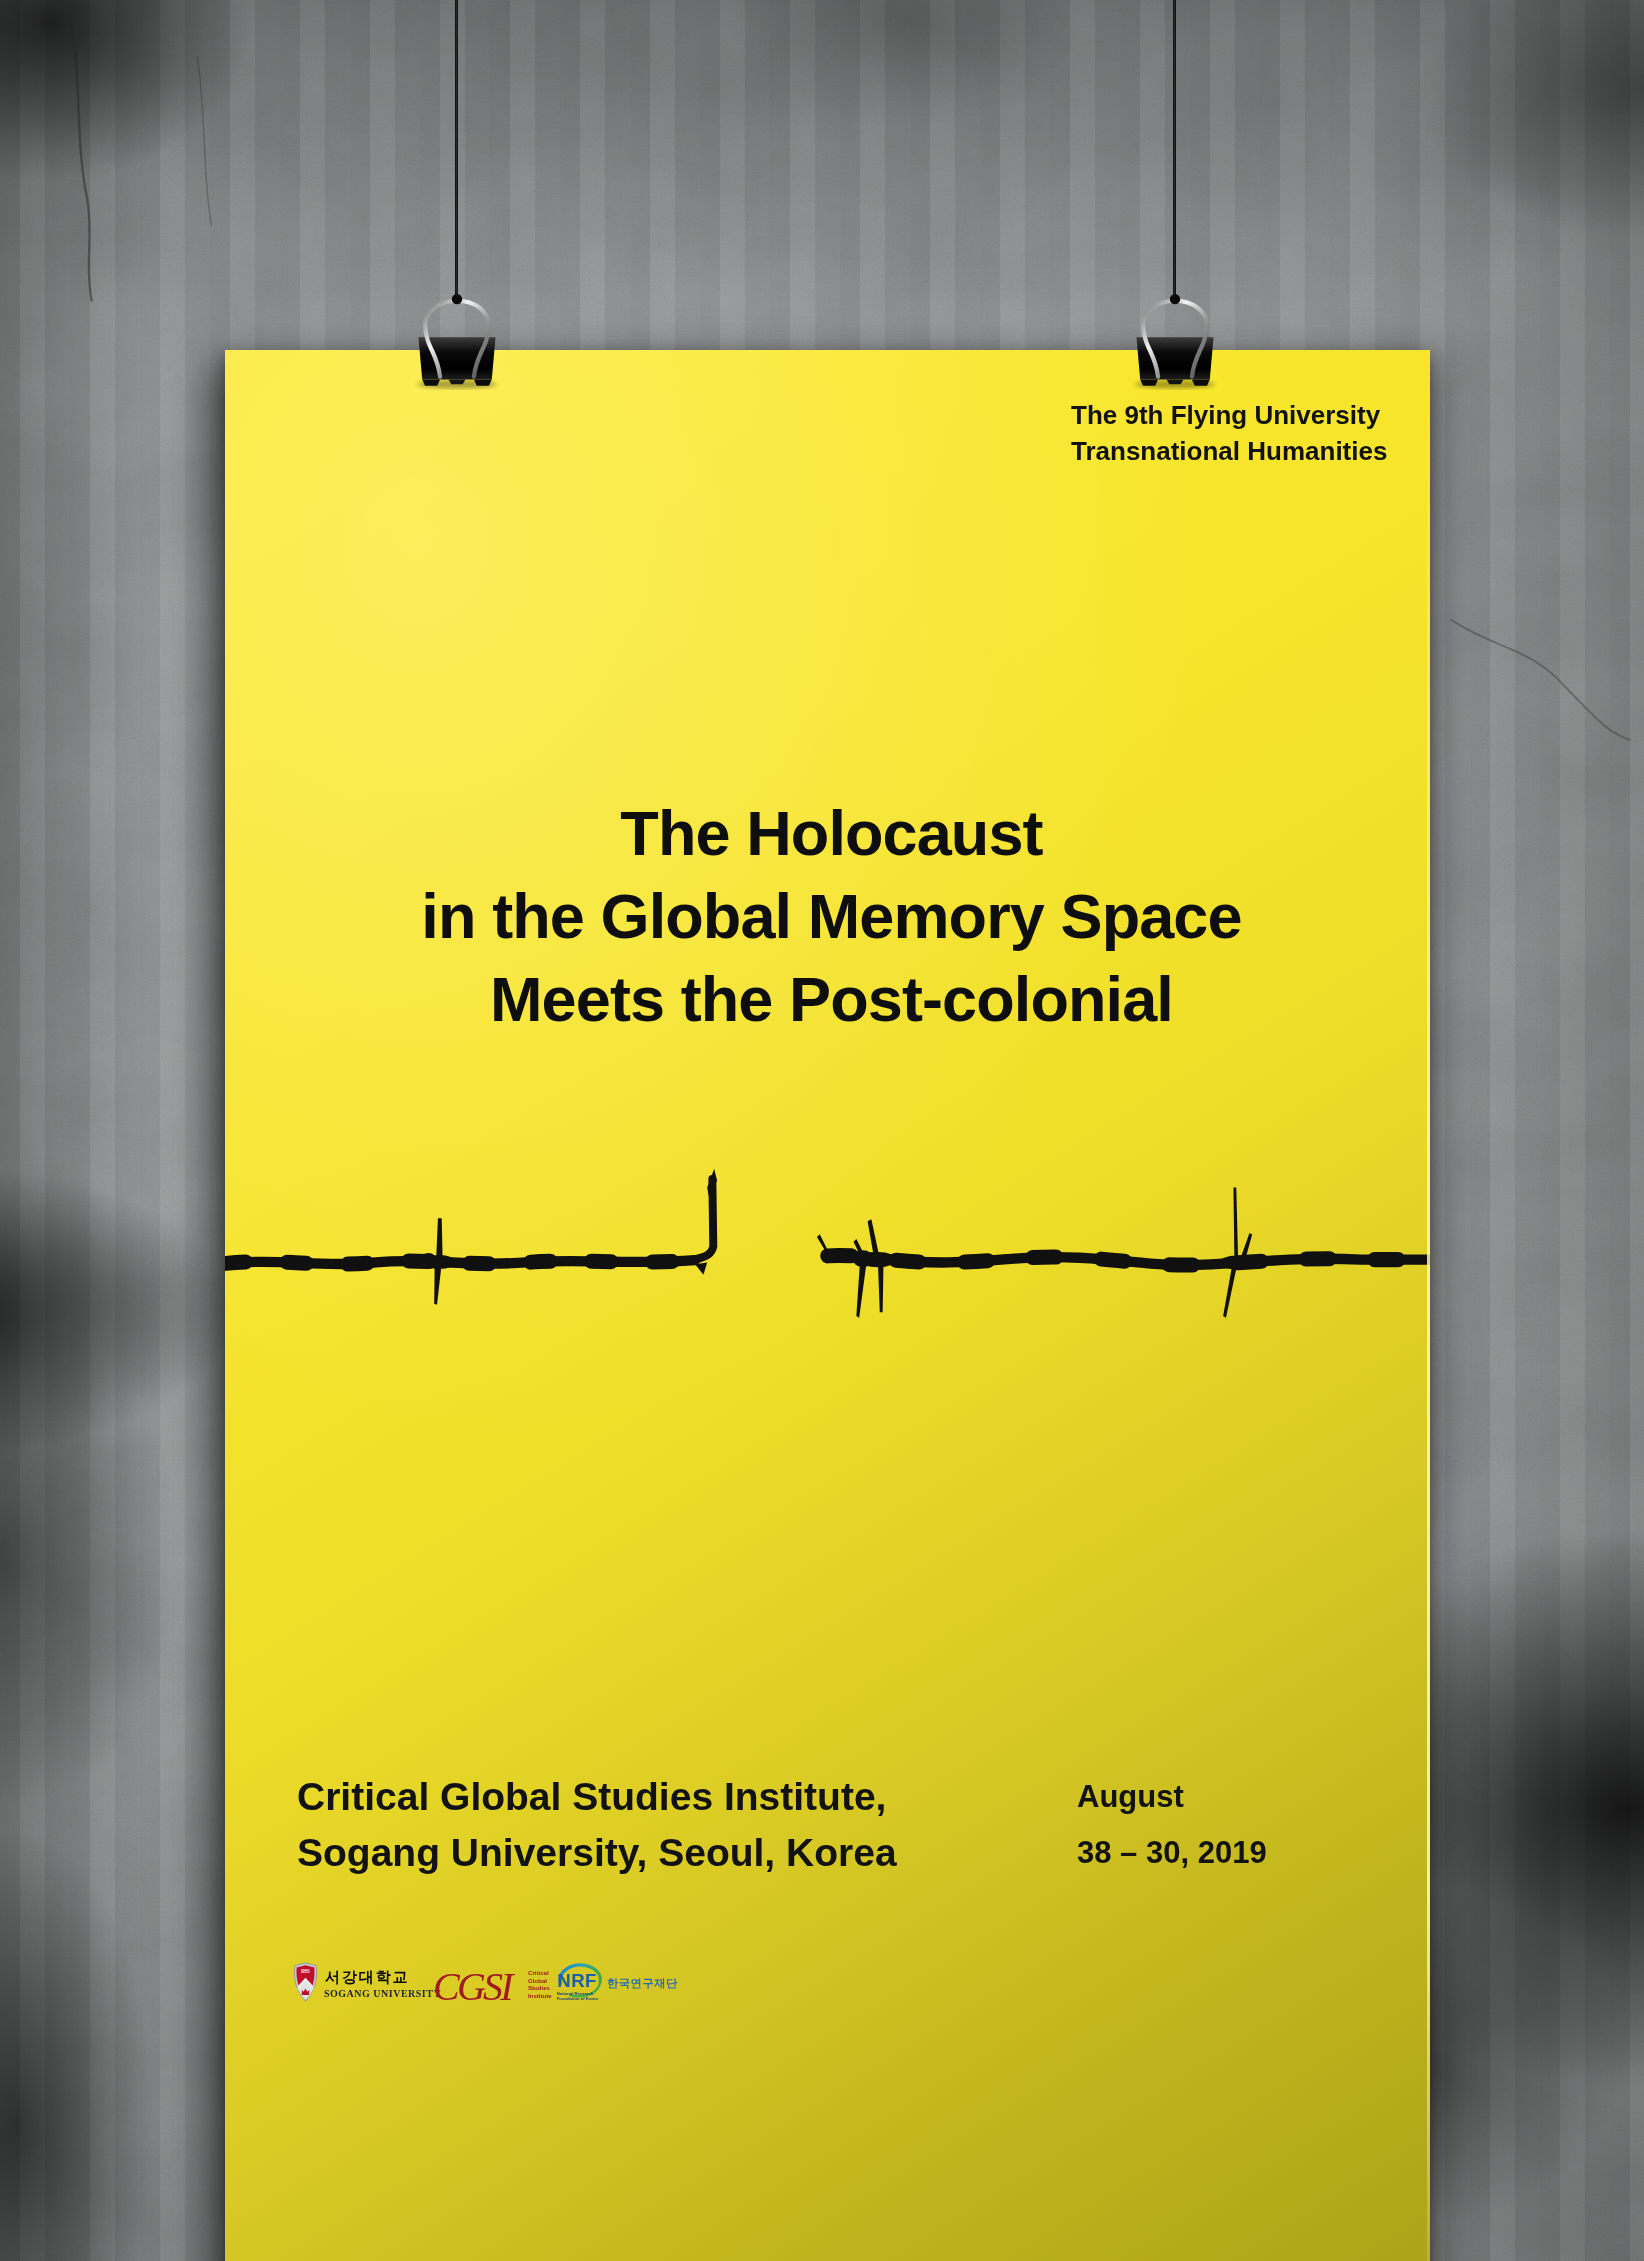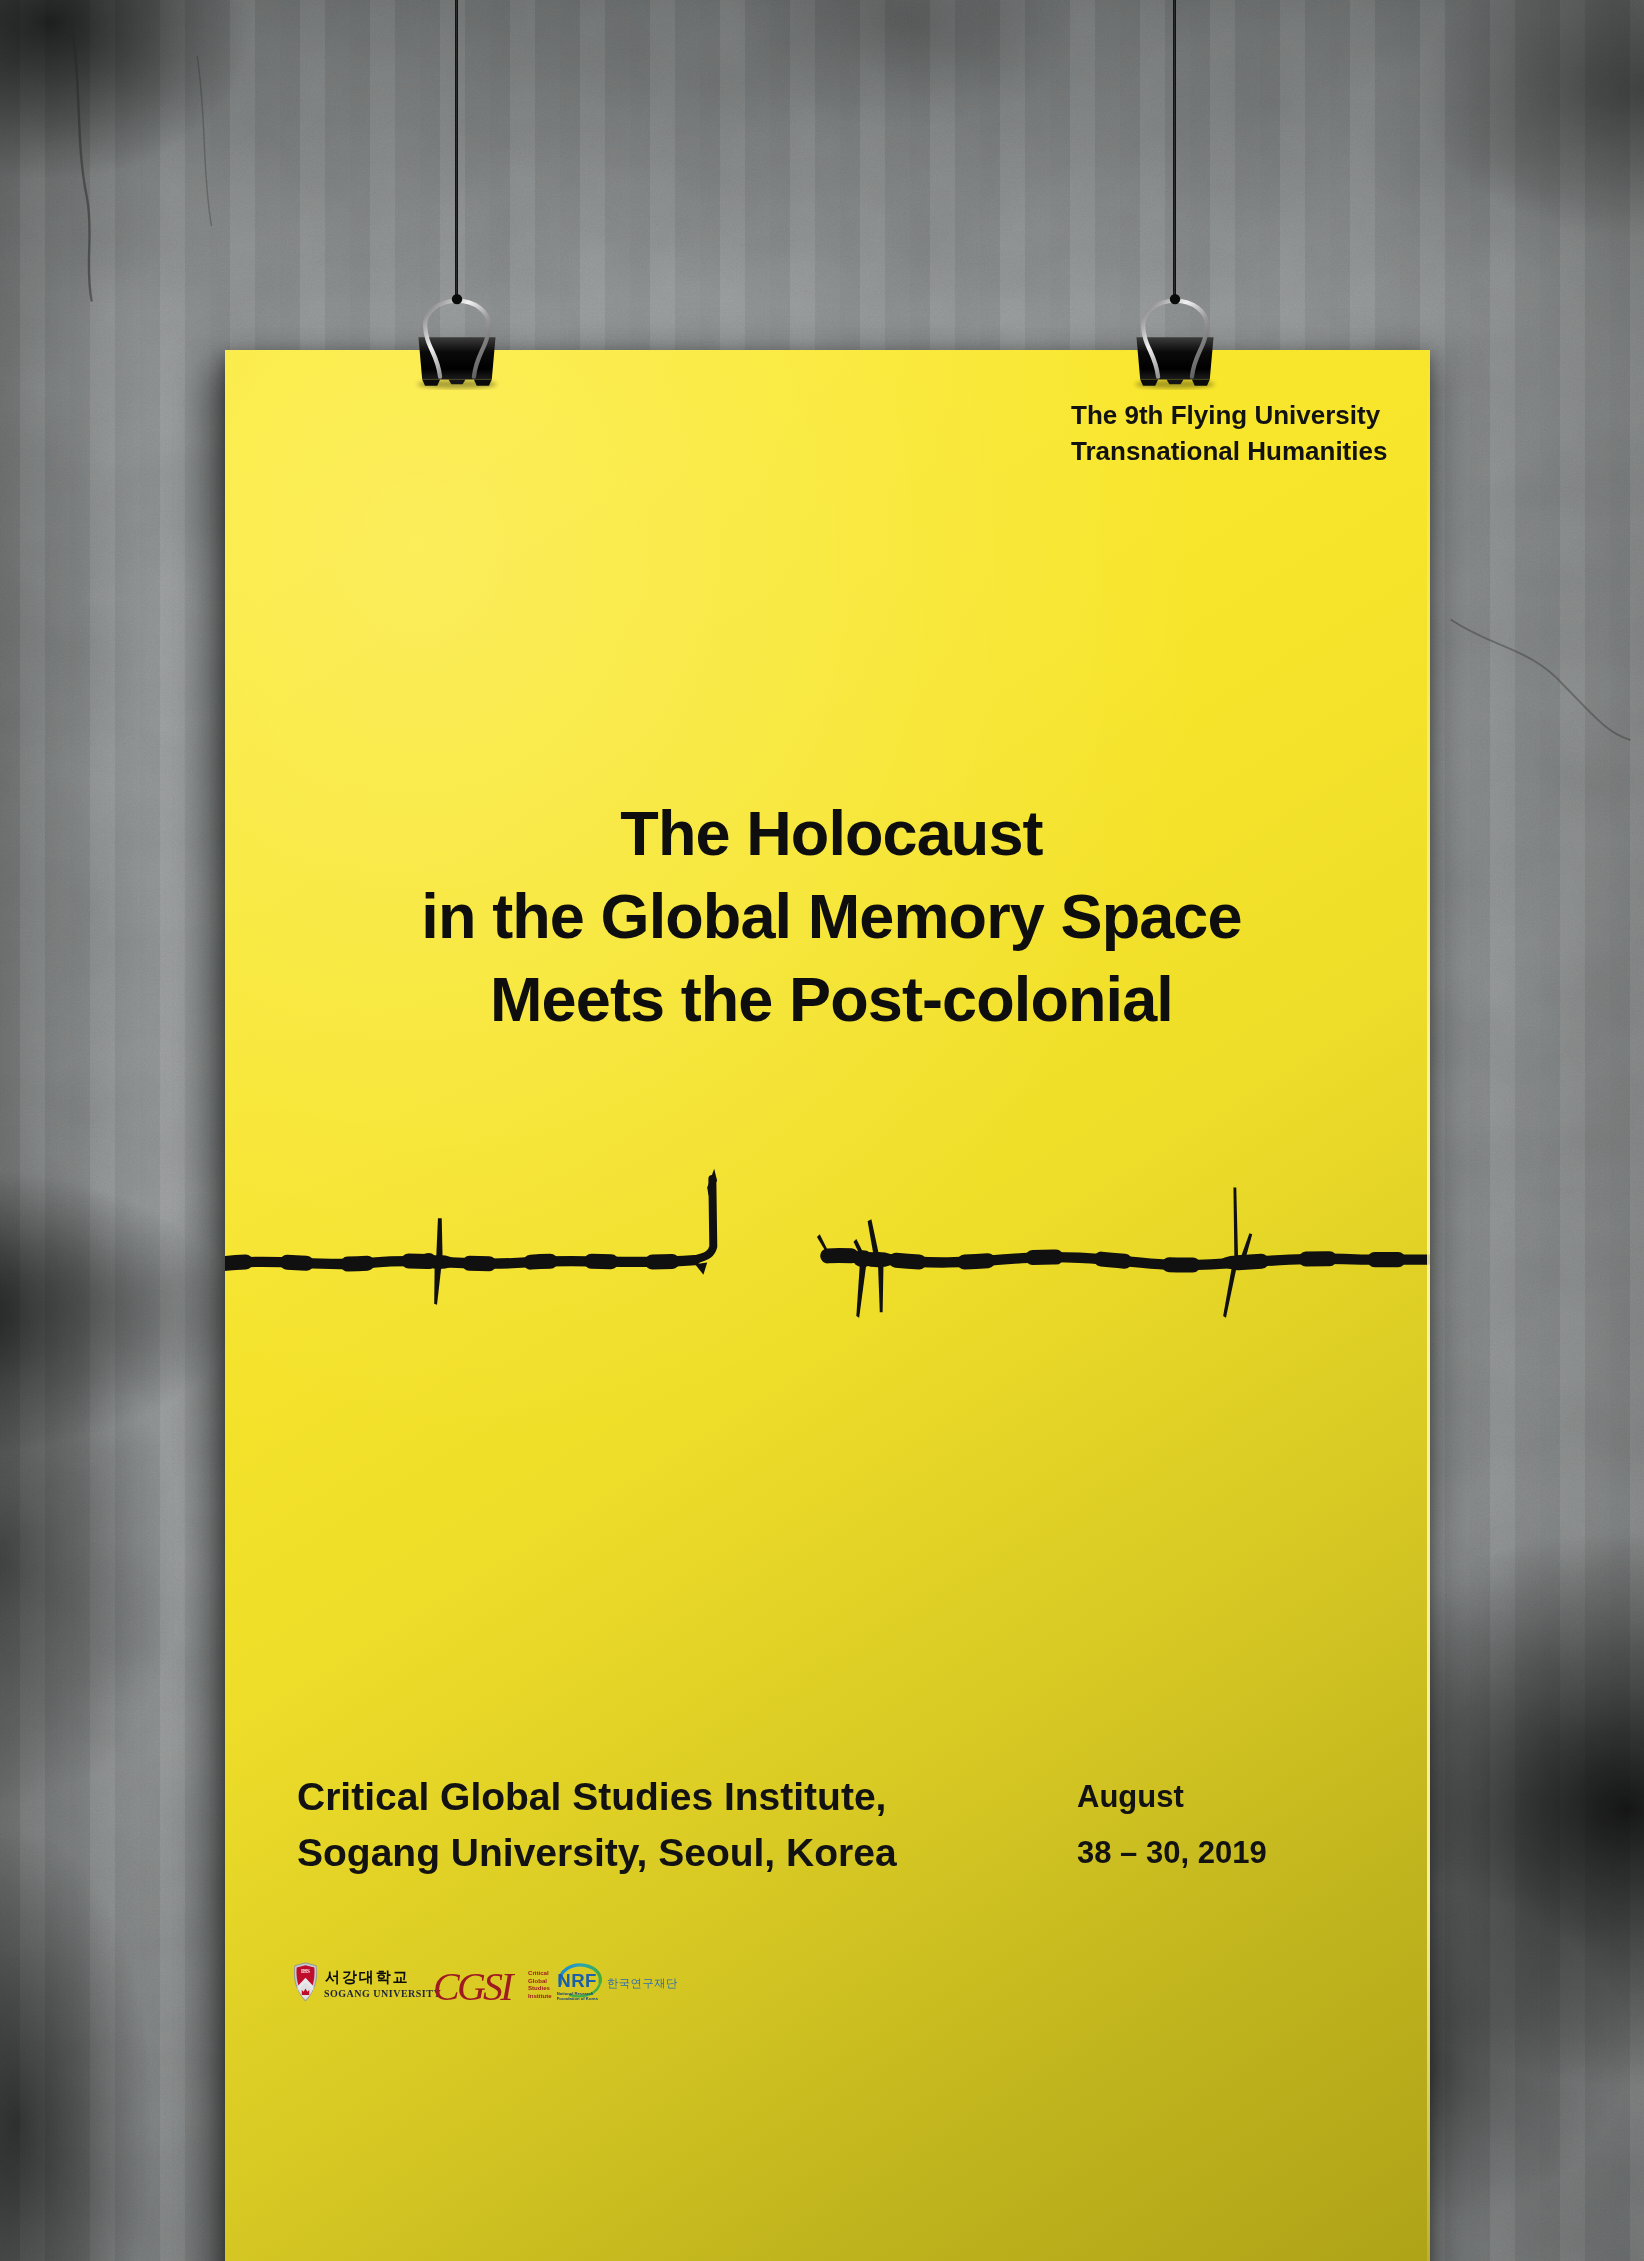--- a/index.html
+++ b/index.html
@@ -42,21 +42,21 @@
   .date{position:absolute;left:852px;top:1419px;font-size:31px;line-height:56px;font-weight:700;}
   
   .logos{position:absolute;left:0;top:1609px;right:0;height:56px;}
   .logos *{position:absolute;}
   .shield{left:67px;top:2.8px;}
   .sg-kr{left:100px;top:9.4px;font-weight:700;font-size:15px;letter-spacing:1.9px;color:#0c0c10;font-family:"DejaVu Sans",sans-serif;}
   .sg-en{left:99px;top:29px;font-family:"Liberation Serif",serif;font-weight:700;font-size:10px;letter-spacing:0.5px;color:#1c2438;}
   .cgsi{left:208px;top:3.8px;font-family:"Liberation Serif",serif;font-style:italic;font-size:40px;letter-spacing:-2.8px;color:#9e1b21;}
   .cgsi-s{left:303px;top:10.3px;font-size:6.1px;line-height:7.5px;font-weight:700;color:#9e1b21;}
   .nrf{left:329px;top:1.9px;}
-  .nrf-kr{left:382px;top:17px;font-weight:400;font-size:11.3px;letter-spacing:0.5px;color:#2a6cb4;font-family:"DejaVu Sans",sans-serif;}
+  .nrf-kr{left:382px;top:17px;font-weight:700;font-size:11.3px;letter-spacing:0.5px;color:#2a6cb4;font-family:"DejaVu Sans",sans-serif;}
   
   .clip{position:absolute;top:277px;width:94px;height:113px;}
   .clip.left{left:410px;} .clip.right{left:1128px;}
 </style>
 </head>
 <body>
 
 <div class="scene">
   <div class="wall"></div>
   <div class="noise coarse"></div>

